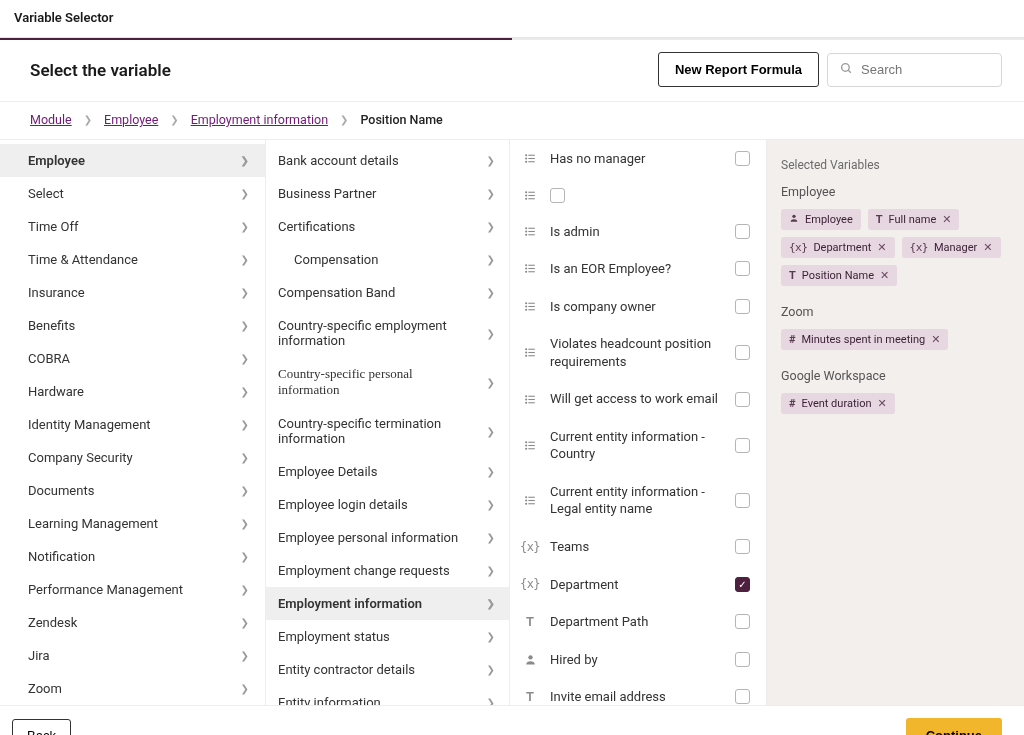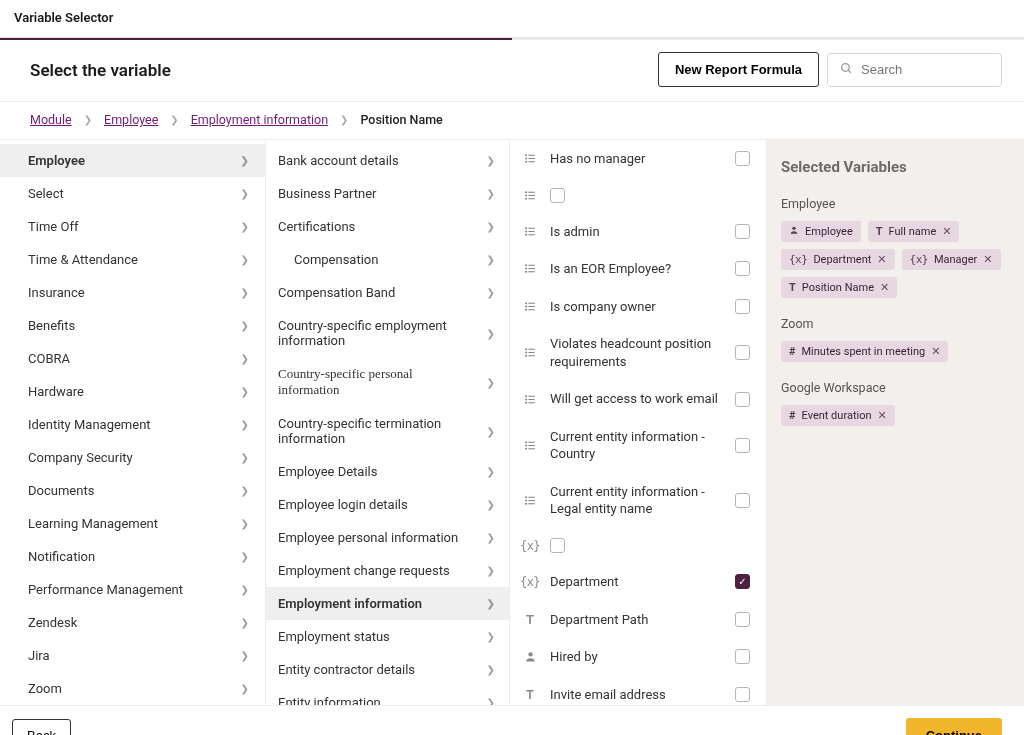--- a/index.html
+++ b/index.html
@@ -156,24 +156,24 @@
     display: flex;
     align-items: center;
     justify-content: center;
     color: #fff;
     font-size: 10px;
   }
   .sel-panel {
     padding: 18px 14px;
   }
   .sel-title {
-    font-size: 15px;
-    font-weight: 700;
+    font-size: 12px;
+    font-weight: 400;
     color: #6b6b6b;
-    margin-bottom: 20px;
+    margin-bottom: 12px;
   }
   .sel-group-title {
     font-size: 12.5px;
     color: #555;
     margin-bottom: 10px;
   }
   .chip-row {
     display: flex;
     flex-wrap: wrap;
     gap: 7px;
@@ -514,20 +514,21 @@
               <circle cx="4" cy="18" r="1" fill="#8a8a8a"></circle>
             </svg>
           </span>
           <span class="label">Current entity information - Legal entity name</span>
           <span class="cbox"></span>
         </div>
         <div class="var-row">
           <span class="type-icon">
             <span style="font-family:monospace; font-size:12px; letter-spacing:-0.5px;">{x}</span>
           </span>
+          <span class="label">Teams</span>
           <span class="cbox"></span>
         </div>
         <div class="var-row">
           <span class="type-icon">
             <span style="font-family:monospace; font-size:12px; letter-spacing:-0.5px;">{x}</span>
           </span>
           <span class="label">Department</span>
           <span class="cbox checked">✓</span>
         </div>
         <div class="var-row">

